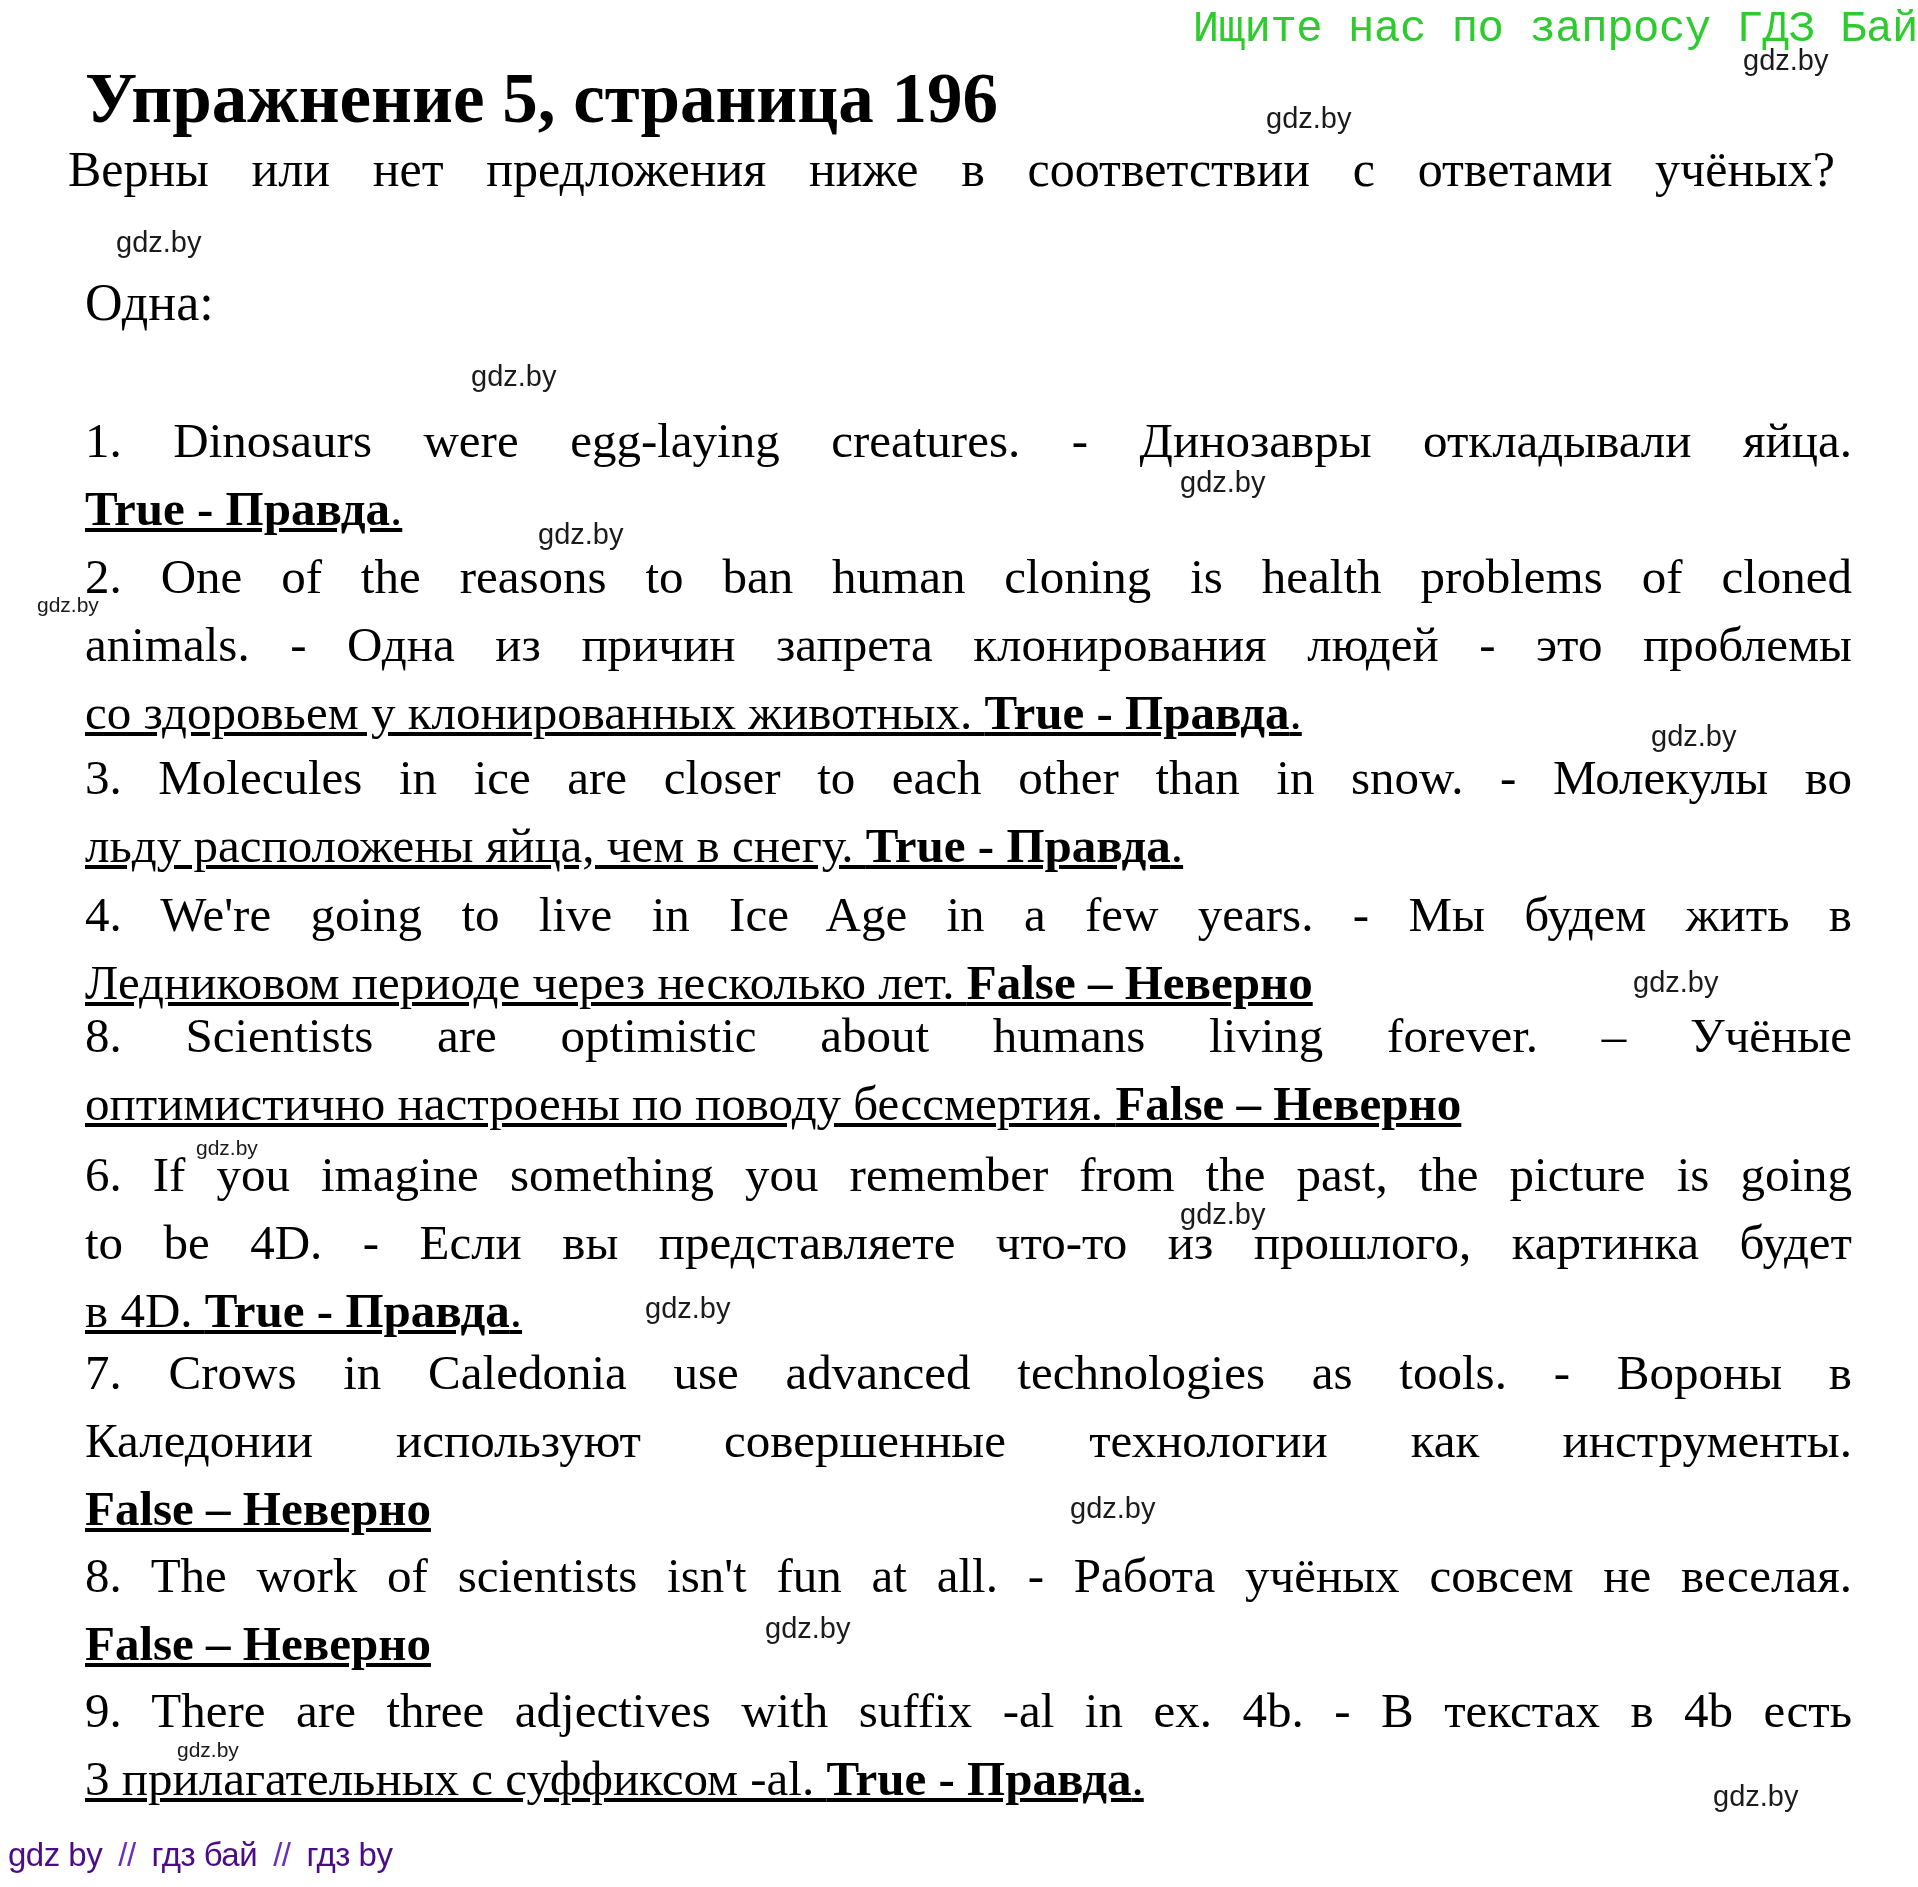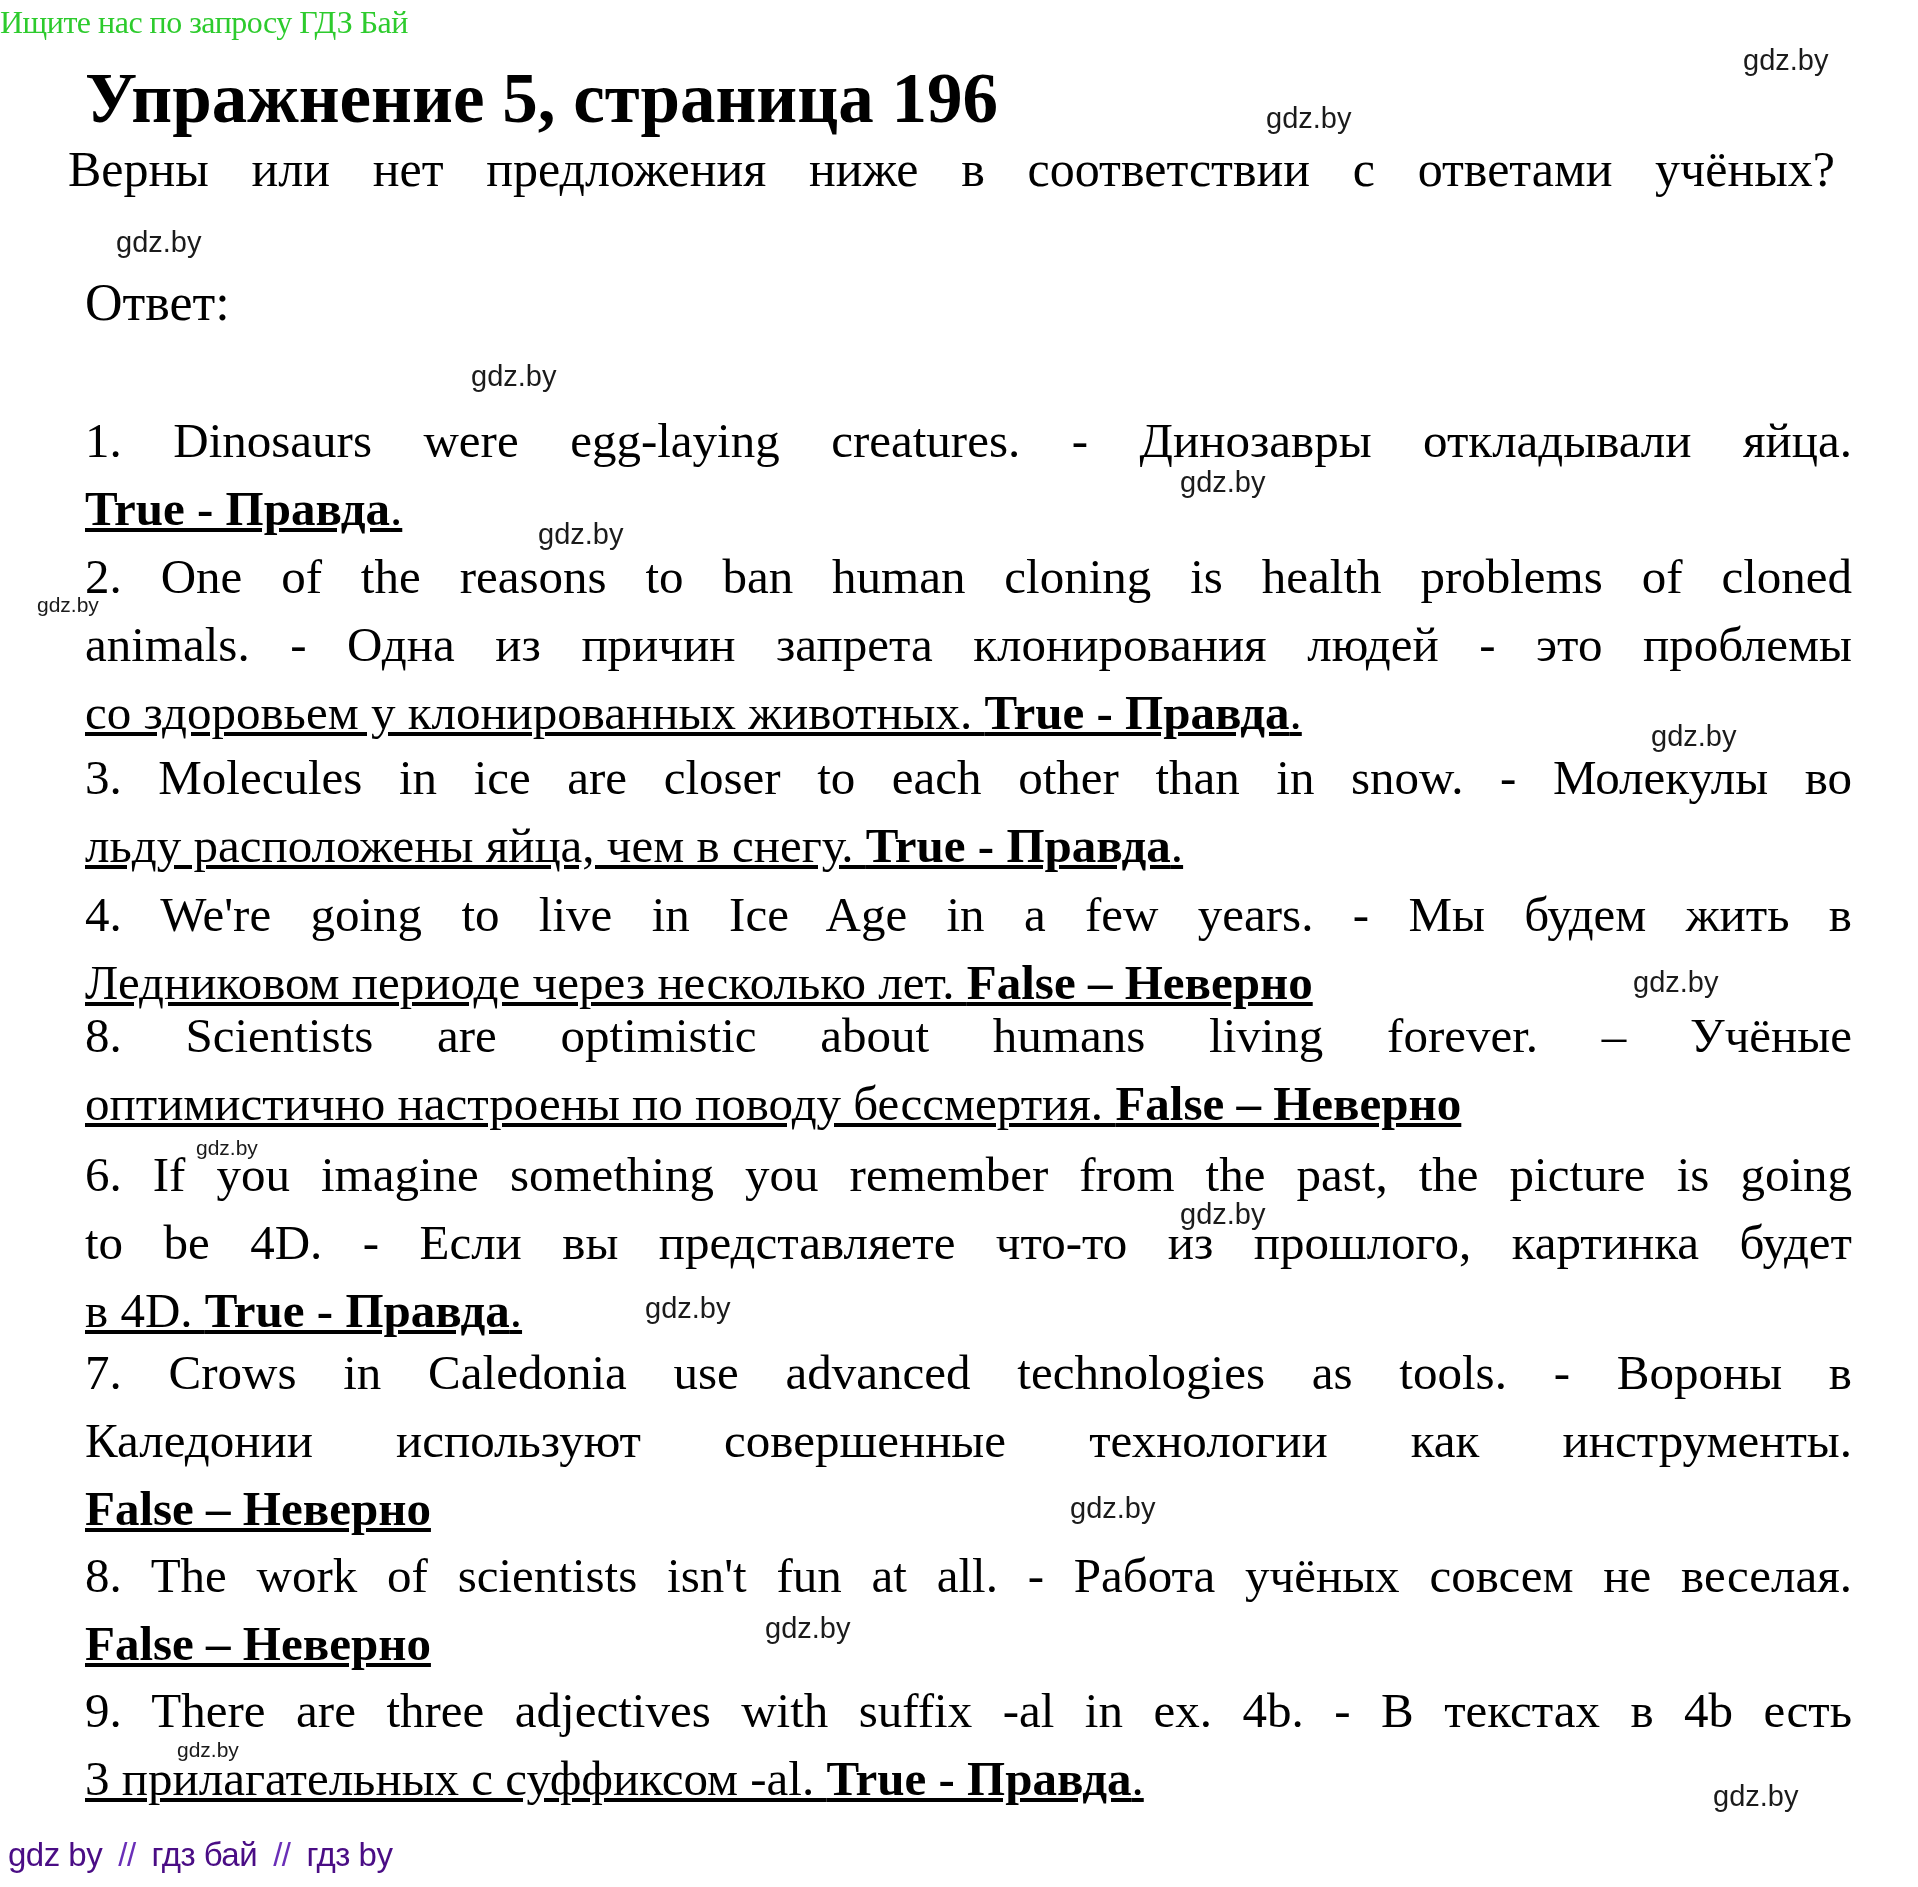--- a/index.html
+++ b/index.html
@@ -9,23 +9,23 @@
     height: 1887px;
     background: #ffffff;
     overflow: hidden;
     font-family: "Liberation Serif", serif;
     color: #000000;
   }
   
   .banner {
     position: absolute;
     top: 4px; left: 0; right: 0;
-    text-align: left;
-    font-family: Liberation Serif, serif;
-    font-size: 32px;
+    text-align: right;
+    font-family: Liberation Mono, monospace;
+    font-size: 44px;
     letter-spacing: -0.5px;
     color: #2DCB2D;
   }
   
   .title {
     position: absolute;
     left: 85px; top: 66px;
     font-size: 71px;
     font-weight: bold;
     line-height: 64px;
@@ -100,21 +100,21 @@
   <span class="wm small" style="left:196px; top:1136px;">gdz.by</span>
   <span class="wm" style="left:1180px; top:1198px;">gdz.by</span>
   <span class="wm" style="left:645px;  top:1292px;">gdz.by</span>
   <span class="wm" style="left:1070px; top:1492px;">gdz.by</span>
   <span class="wm" style="left:765px;  top:1612px;">gdz.by</span>
   <span class="wm small" style="left:177px; top:1738px;">gdz.by</span>
   <span class="wm" style="left:1713px; top:1780px;">gdz.by</span>
 
   <div class="title">Упражнение 5, страница 196</div>
   <div class="subtitle">Верны или нет предложения ниже в соответствии с ответами учёных?</div>
-  <div class="answer-label">Ответ:</div>
+  <div class="answer-label">Одна:</div>
 
   <div class="items">
 
     <div class="item i0">
       <div class="ln just"><span>1. Dinosaurs were egg-laying creatures. - Динозавры откладывали яйца.</span></div>
       <div class="ln last"><span class="seg-bold">True - Правда</span><span>.</span></div>
     </div>
 
     <div class="item i1">
       <div class="ln just"><span>2. One of the reasons to ban human cloning is health problems of cloned</span></div>

